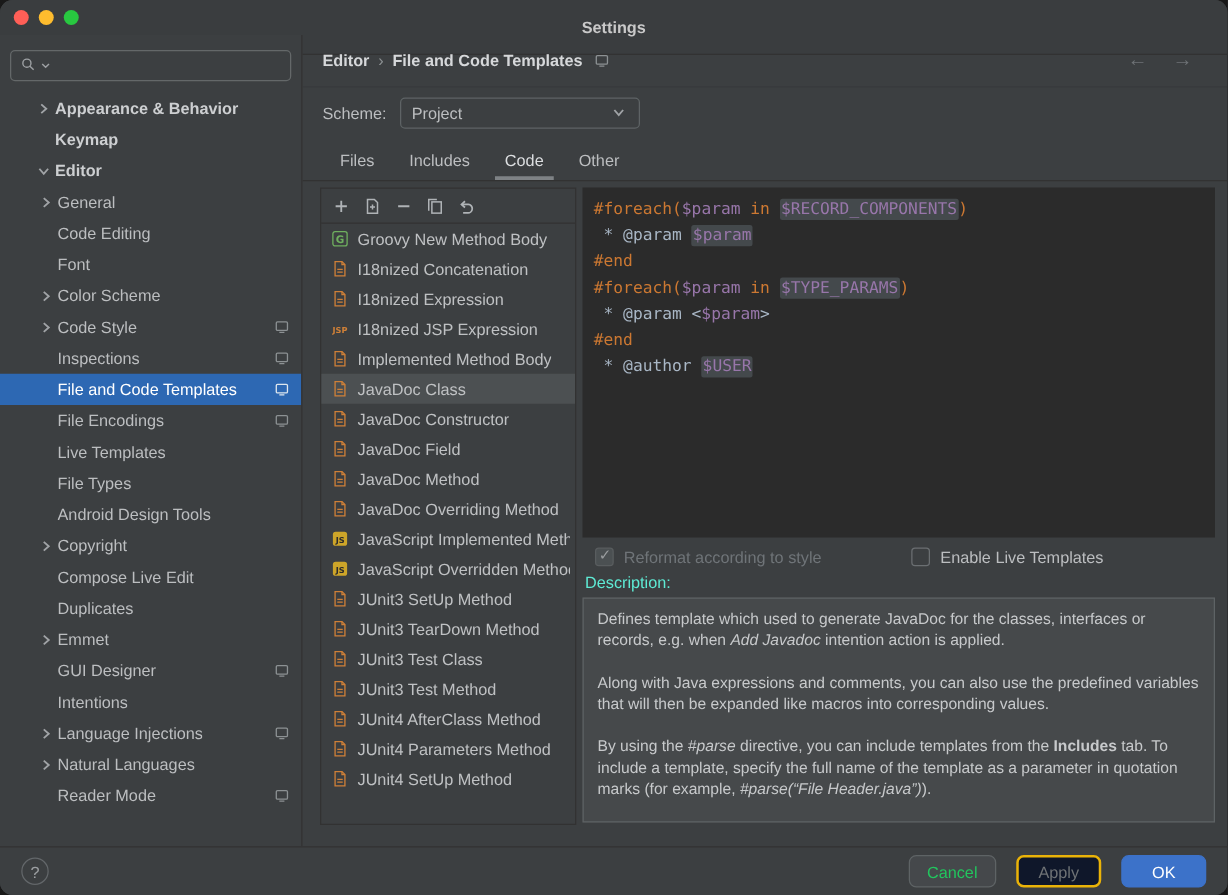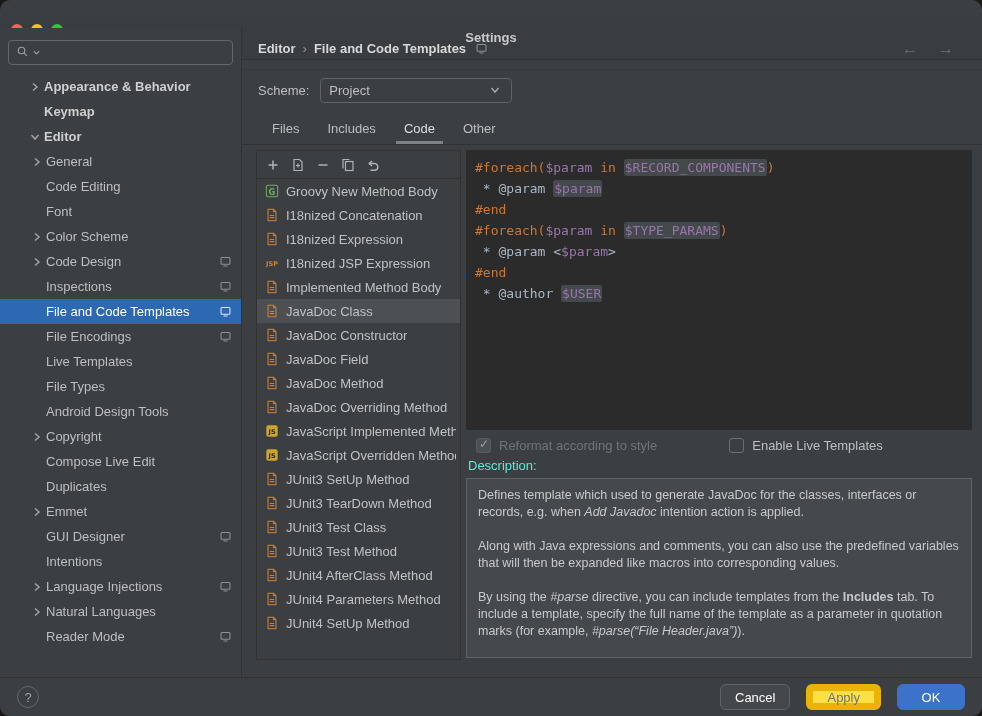--- a/index.html
+++ b/index.html
@@ -2,21 +2,21 @@
 <html style="--accent: #2D68B3; --panel-bg: #3C3F41; --titlebar-bg: #3A3D3F; --editor-bg: #2B2B2B; --desc-bg: #46494B; --list-selection: #4C5052; --primary-button: #3C72C9; --directive: #CC7832; --variable: #9876AA; --code-text: #A9B7C6; --divider: #323232;"><head>
 <meta charset="utf-8">
 <style>
   *{margin:0;padding:0;box-sizing:border-box}
   html,body{width:982px;height:716px;background:#191919;overflow:hidden;
     font-family:"Liberation Sans",sans-serif;}
   .window{position:absolute;inset:0;background:var(--panel-bg,#3C3F41);border-radius:10px;
     overflow:hidden;color:#BCBEC0;font-size:13px}
 
   
-  .titlebar{position:absolute;top:16px;left:0;right:0;height:44px;background:var(--titlebar-bg,#3A3D3F);
+  .titlebar{position:absolute;top:0;left:0;right:0;height:44px;background:var(--titlebar-bg,#3A3D3F);
     border-bottom:1px solid var(--divider,#323232);display:flex;align-items:center;justify-content:center}
   .traffic{position:absolute;left:11px;top:8px;display:flex;gap:8px}
   .dot{width:12px;height:12px;border-radius:50%;display:inline-block}
   .dot.red{background:#FF5F57}.dot.yellow{background:#FEBC2E}.dot.green{background:#28C840}
   .win-title{font-weight:700;color:#C9C9C9;font-size:13px}
 
   
   .sidebar{position:absolute;top:28px;left:0;width:242px;bottom:39px;background:var(--panel-bg,#3C3F41);
     border-right:1px solid var(--divider,#323232);overflow:hidden}
   .searchbox{margin:12px 8px 9px 8px;height:25px;border:1px solid #646869;border-radius:4px;
@@ -96,22 +96,22 @@
   .desc-box .bd{font-weight:700}
 
   
   .footer{position:absolute;left:0;right:0;bottom:0;height:39px;border-top:1px solid var(--divider,#323232);
     display:flex;align-items:center;padding:0 17px;background:var(--panel-bg,#3C3F41)}
   .help{width:22px;height:22px;border:1px solid #63676A;border-radius:50%;display:flex;align-items:center;
     justify-content:center;color:#9DA0A3;font-size:13px;cursor:default}
   .footer-buttons{margin-left:auto;display:flex;gap:16px}
   .btn{min-width:68px;height:26px;border-radius:6px;display:flex;align-items:center;justify-content:center;
     font-size:13px;padding:0 14px;cursor:default}
-  .btn.normal{background:#45484B;border:1px solid #5E6365;color:#ffffff}
-  .btn.disabled{background:#fde047;border:7px solid #eab308;color:#6E7275}
+  .btn.normal{background:#45484B;border:1px solid #5E6365;color:#22c55e}
+  .btn.disabled{background:#0f172a;border:2px solid #eab308;color:#6E7275}
   .btn.primary{background:var(--primary-button,#3C72C9);border:1px solid var(--primary-button,#3C72C9);color:#FFFFFF}
 </style>
 </head>
 <body>
 
 <div class="window">
 
   <div class="titlebar">
     <div class="traffic">
       <span class="dot red"></span>
@@ -176,21 +176,21 @@
             </svg>
           </span>
           <span class="tree-lbl">Color Scheme</span>
         </div>
         <div class="tree-row lvl2">
           <span class="chev">
             <svg width="16" height="16" viewBox="0 0 16 16">
               <path d="M6 4.5 10 8l-4 3.5" fill="none" stroke="#A0A3A6" stroke-width="1.5"></path>
             </svg>
           </span>
-          <span class="tree-lbl">Code Design</span>
+          <span class="tree-lbl">Code Style</span>
           <span class="row-icon">
             <svg width="13" height="13" viewBox="0 0 16 16">
               <rect x="2.5" y="3" width="11" height="8.5" rx="1.2" fill="none" stroke="currentColor" stroke-width="1.3"></rect>
               <path d="M5.5 13.5h5" stroke="currentColor" stroke-width="1.3"></path>
             </svg>
           </span>
         </div>
         <div class="tree-row lvl2">
           <span class="chev"></span>
           <span class="tree-lbl">Inspections</span>

